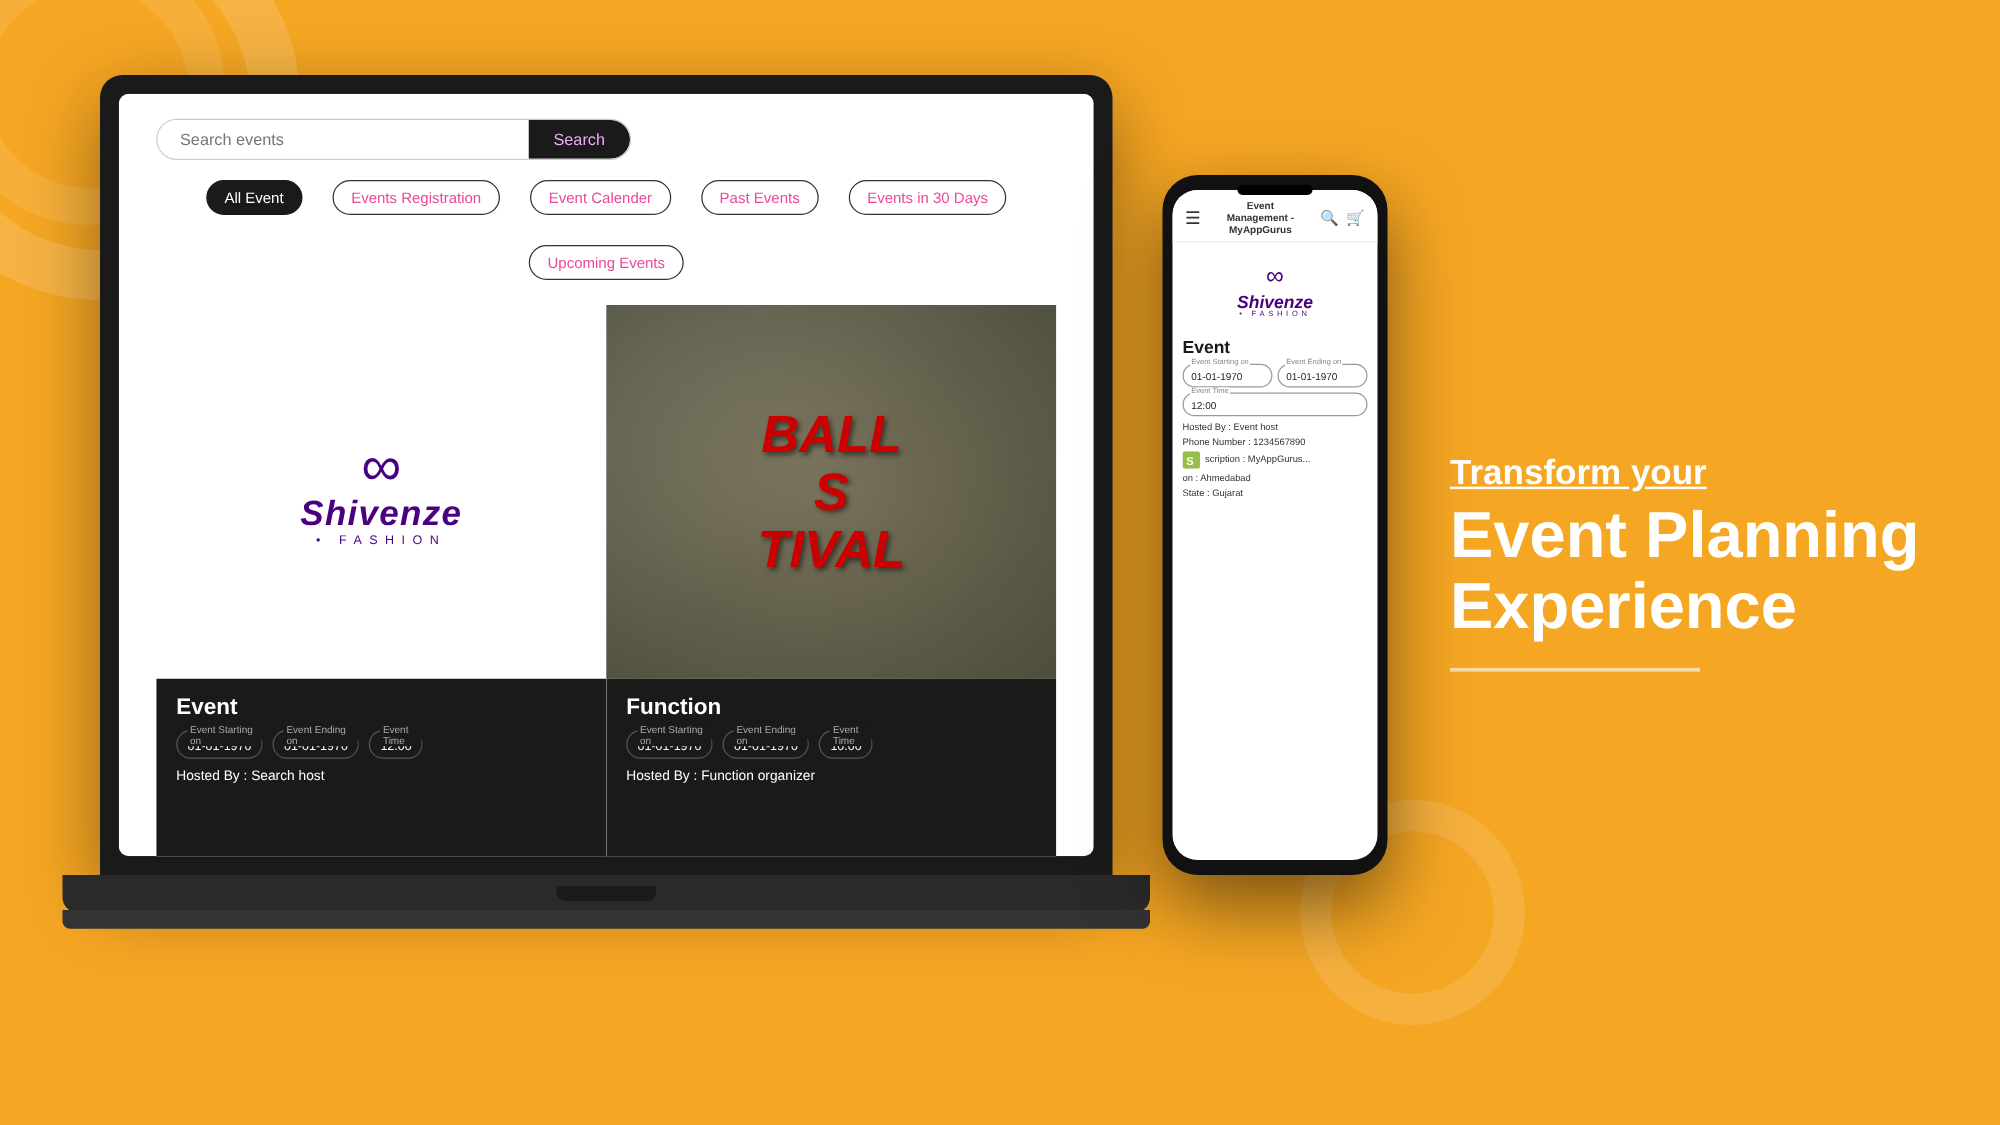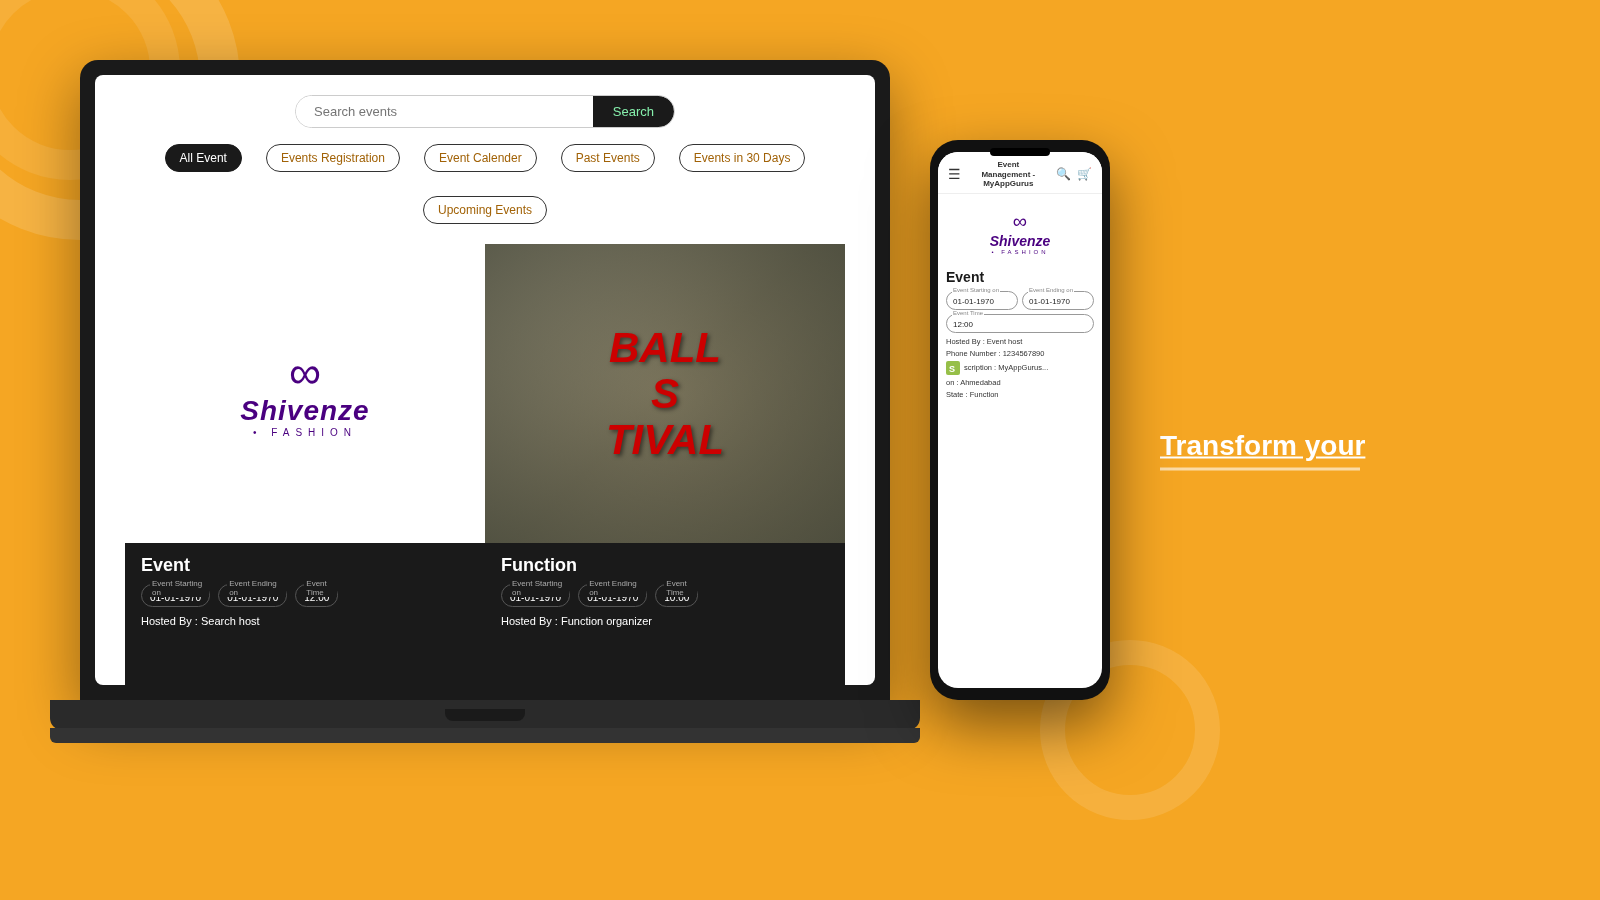--- a/index.html
+++ b/index.html
@@ -109,42 +109,41 @@
     
     .screen-content {
       padding: 20px 30px;
       background: #fff;
       height: 100%;
     }
 
     
     .search-bar {
       display: flex;
-      justify-content: center;
       margin-bottom: 16px;
     }
     .search-input-wrapper {
       display: flex;
       border: 1.5px solid #ccc;
       border-radius: 25px;
       overflow: hidden;
       width: 380px;
     }
     .search-input {
       border: none;
       outline: none;
       padding: 8px 18px;
       font-size: 13px;
       color: #aaa;
       flex: 1;
       background: #fff;
     }
     .search-btn {
       background: #1a1a1a;
-      color: #86efac;
+      color: #f0abfc;
       border: none;
       padding: 8px 20px;
       font-size: 13px;
       cursor: pointer;
       border-radius: 0 25px 25px 0;
     }
 
     
     .filter-tabs {
       display: flex;
@@ -153,21 +152,21 @@
       margin-bottom: 20px;
       flex-wrap: wrap;
     }
     .tab-btn {
       border: 1.5px solid #333;
       background: #fff;
       border-radius: 20px;
       padding: 6px 14px;
       font-size: 12px;
       cursor: pointer;
-      color: #a16207;
+      color: #ec4899;
     }
     .tab-btn.active {
       background: #1a1a1a;
       color: #fff;
       border-color: #1a1a1a;
     }
 
     
     .events-grid {
       display: grid;
@@ -634,23 +633,27 @@
         <div class="phone-info-line">Hosted By : Event host</div>
         <div class="phone-info-line">Phone Number : 1234567890</div>
         <div class="phone-info-line">
           <svg width="14" height="14" viewBox="0 0 14 14" style="display:inline-block;vertical-align:middle;margin-right:2px;">
             <rect width="14" height="14" rx="2" fill="#96BF48"></rect>
             <text x="3" y="11" font-size="9" fill="white" font-weight="bold">S</text>
           </svg>
           <span>scription : MyAppGurus...</span>
         </div>
         <div class="phone-info-line">on : Ahmedabad</div>
-        <div class="phone-info-line">State : Function</div>
+        <div class="phone-info-line">State : Gujarat</div>
 
       </div>
     </div>
   </div>
 </div>
 
 <div class="right-panel">
   <div class="transform-text">Transform your</div>
+  <div class="main-headline">
+    <span>Event Planning</span><br>
+    <span>Experience</span>
+  </div>
   <div class="divider-line"></div>
 </div>
 
 </body></html>

